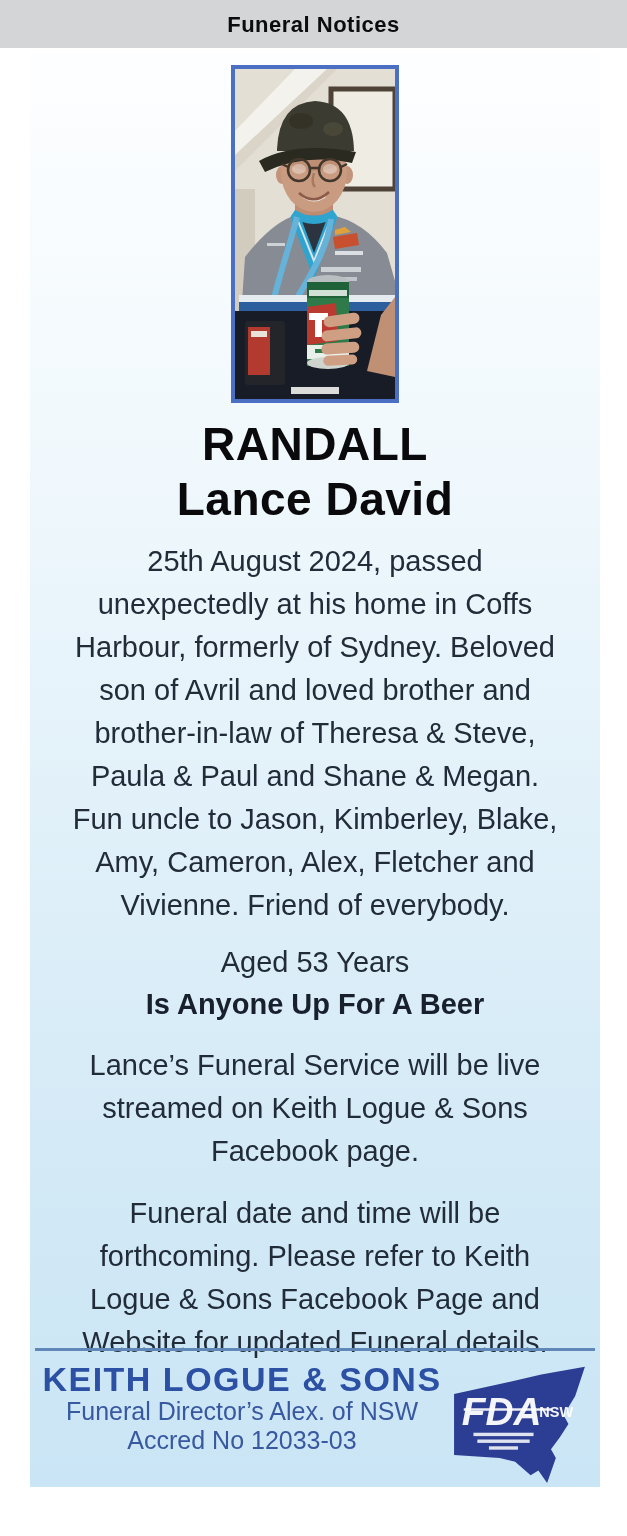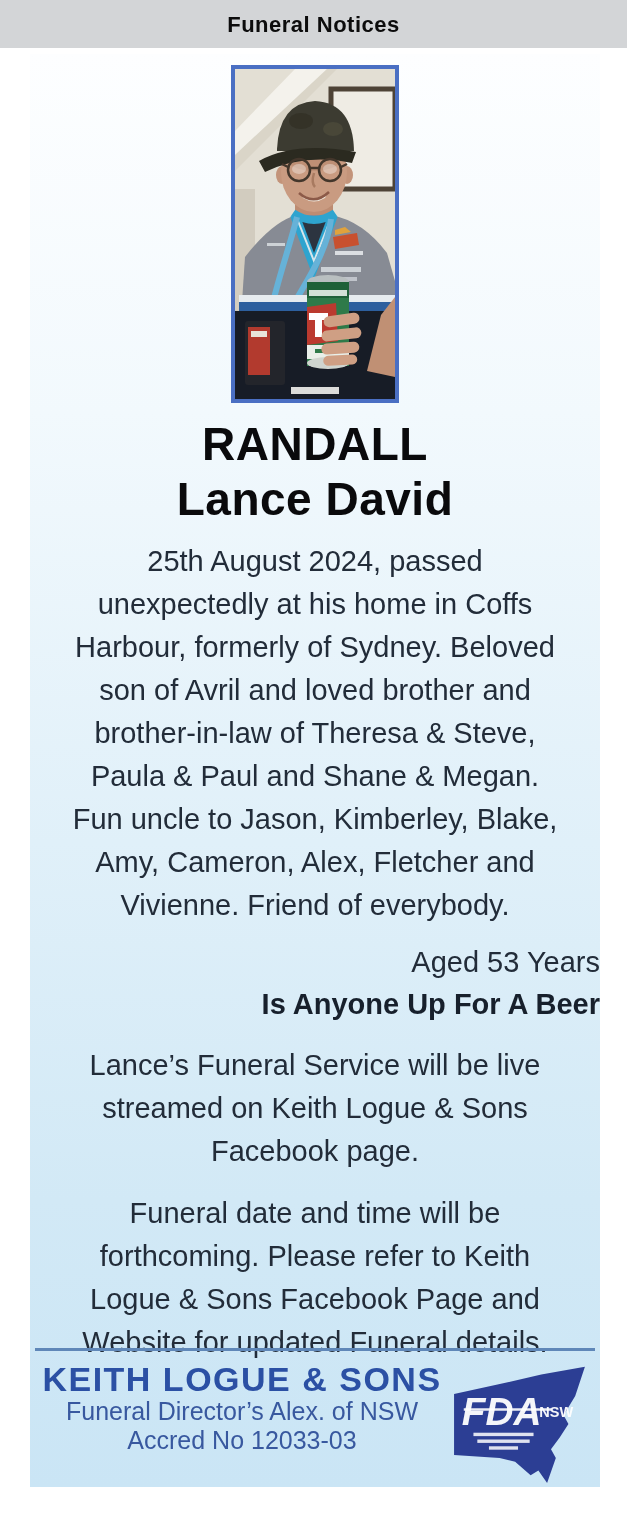--- a/index.html
+++ b/index.html
@@ -26,21 +26,21 @@
     border:4px solid var(--photo-border,#4a6fc3);
     background:#e3dfd4;overflow:hidden;
   }
   .photo-frame svg{display:block;}
   .name-block{margin-top:14px;text-align:center;color:#0a0a0c;}
   .name-block .name-line{font-size:46px;font-weight:bold;line-height:55px;letter-spacing:.5px;}
   .para{
     margin:13px 4px 0 4px;text-align:center;white-space:pre-line;
     font-size:29px;line-height:43px;color:#222c39;
   }
-  .aged-block{margin-top:14px;text-align:right;font-size:29px;line-height:42px;color:#222c39;}
+  .aged-block{margin-top:14px;text-align:center;font-size:29px;line-height:42px;color:#222c39;}
   .aged-block .tagline{font-weight:bold;color:#17202c;}
   .para.gap{margin-top:19px;}
   .notice-footer{
     position:absolute;left:5px;right:5px;bottom:0;
     border-top:3px solid var(--rule-color,#5f87b8);
     padding-top:10px;display:flex;align-items:flex-start;
   }
   .footer-text{flex:1 1 auto;text-align:center;color:var(--footer-blue,#2b50a4);padding-left:4px;}
   .footer-text .home-name{font-size:34px;font-weight:bold;letter-spacing:1.5px;line-height:36px;}
   .footer-text .detail{font-size:25px;line-height:29px;color:#38589f;}

